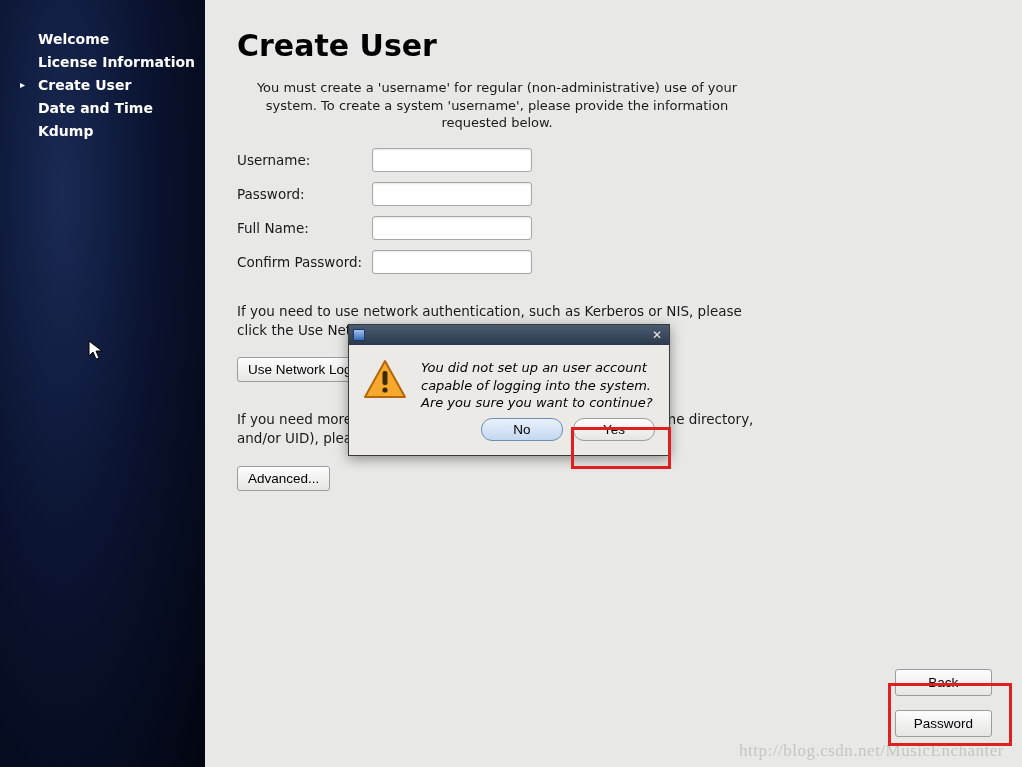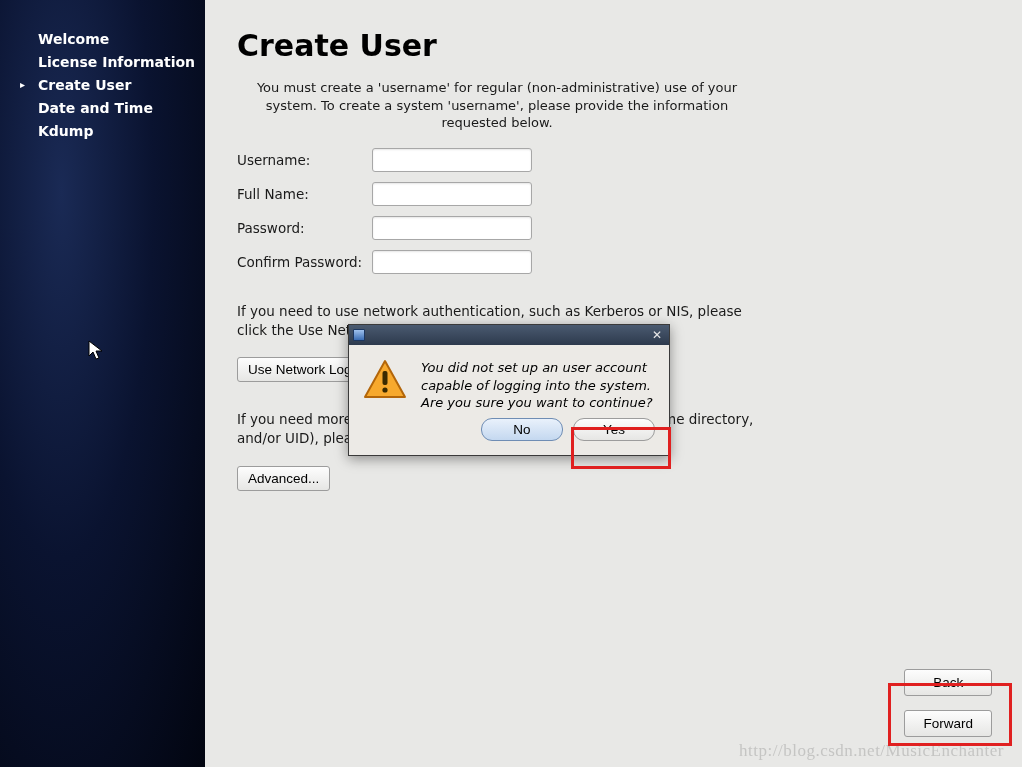--- a/index.html
+++ b/index.html
@@ -216,41 +216,41 @@
 
 <div class="main">
   <h1 class="page-title">Create User</h1>
   <p class="intro">You must create a 'username' for regular (non-administrative) use of your system.  To create a system 'username', please provide the information requested below.</p>
 
   <div class="form-row">
     <label>Username:</label>
     <input type="text" style="">
   </div>
   <div class="form-row">
+    <label>Password:</label>
+    <input type="password" style="">
+  </div>
+  <div class="form-row">
     <label>Full Name:</label>
     <input type="text" style="">
   </div>
   <div class="form-row">
-    <label>Password:</label>
-    <input type="password" style="">
-  </div>
-  <div class="form-row">
     <label>Confirm Password:</label>
     <input type="password" style="">
   </div>
 
   <p class="info-text">If you need to use network authentication, such as Kerberos or NIS, please click the Use Network Login button.</p>
   <button class="std-button">Use Network Login...</button>
 
   <p class="info-text2">If you need more control when creating the user (specifying home directory, and/or UID), please click the Advanced button.</p>
   <button class="std-button">Advanced...</button>
 
   <div class="nav-buttons">
     <button class="std-button">Back</button>
-    <button class="std-button">Forward</button>
+    <button class="std-button">Password</button>
   </div>
 
   <div class="watermark">http://blog.csdn.net/MusicEnchanter</div>
 </div>
 
 <div class="dialog">
   <div class="dialog-titlebar">
     <span class="win-icon"></span>
     <span class="close">✕</span>
   </div>

